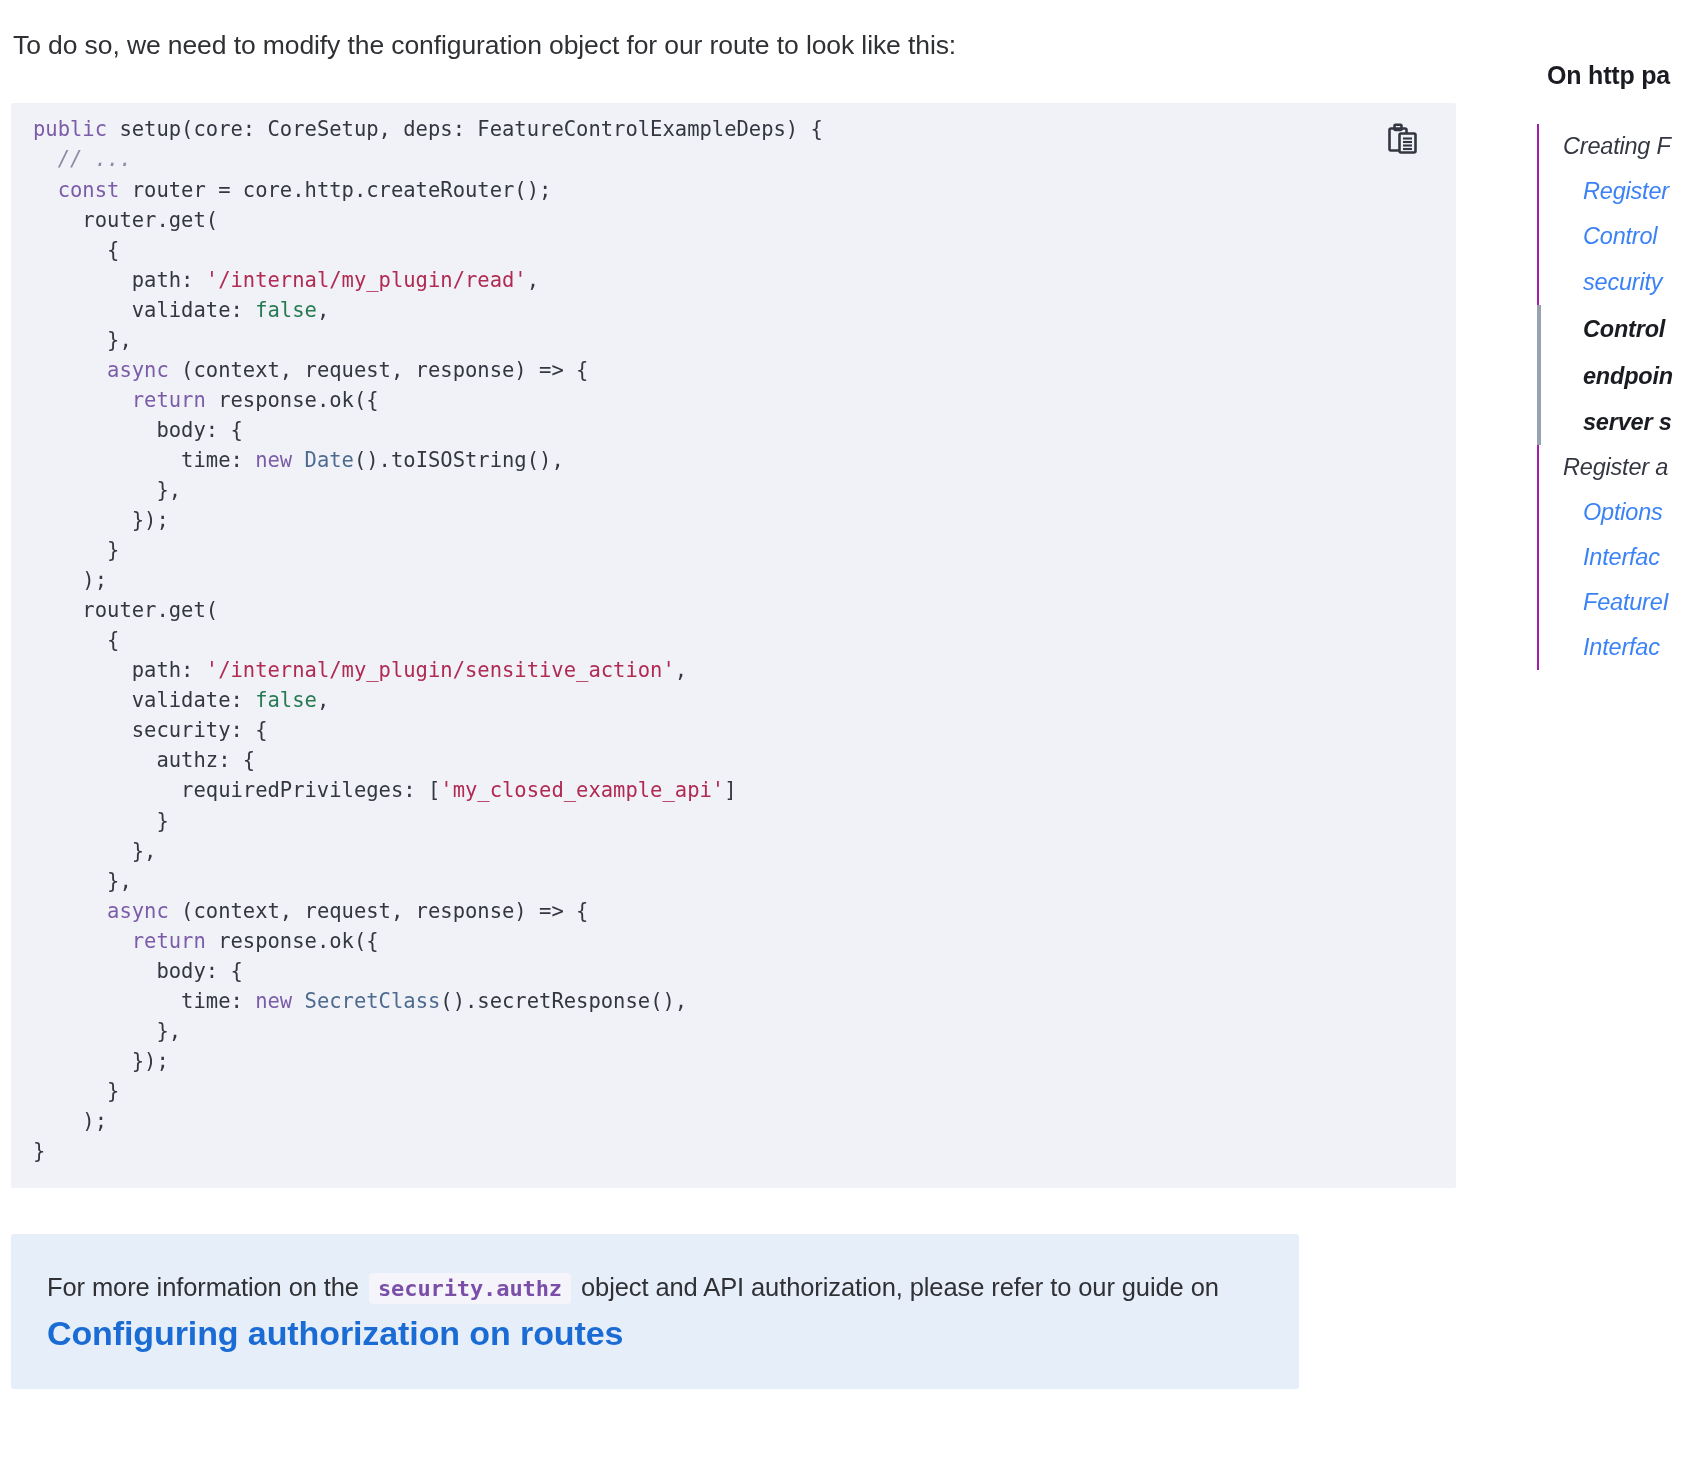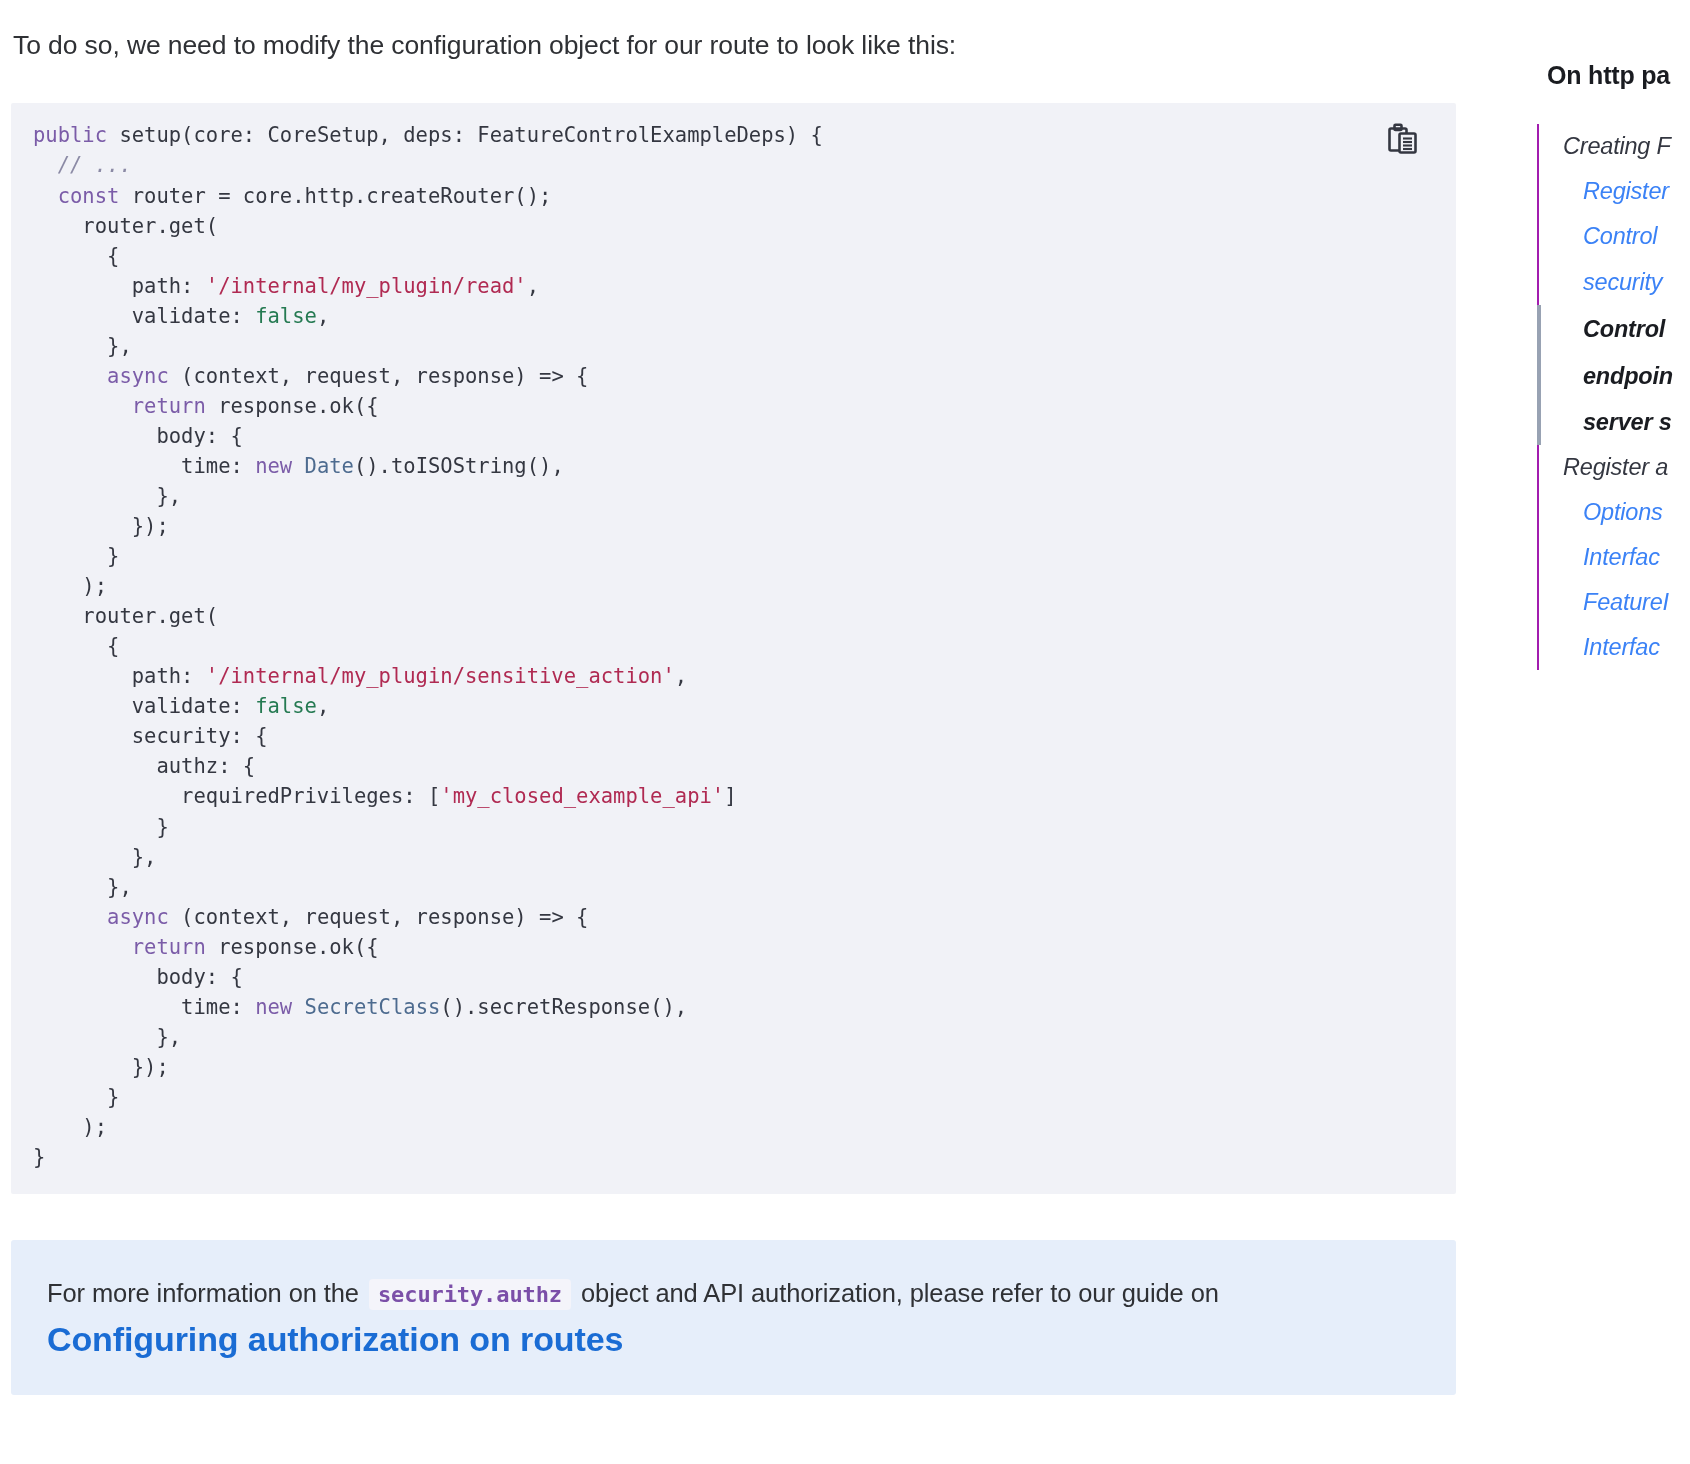--- a/index.html
+++ b/index.html
@@ -41,21 +41,21 @@
     letter-spacing: -0.1px;
   }
 
   
   .code-block {
     position: relative;
     margin-top: 39px;
     width: 1445px;
     background: #f1f2f7;
     border-radius: 2px;
-    padding: 17px 0 22px 0;
+    padding: 11px 0 22px 0;
   }
 
   .code-pre {
     margin: 0;
     padding: 0 70px 0 22px;
     font-family: "DejaVu Sans Mono", "Liberation Mono", monospace;
     font-size: 20.5px;
     line-height: 30.05px;
     color: #343741;
     white-space: pre;
@@ -81,21 +81,21 @@
     background: transparent;
     border: none;
     padding: 0;
     cursor: pointer;
   }
   .copy-btn svg { display: block; }
 
   
   .callout {
     margin-top: 46px;
-    width: 1445px;
+    width: 1288px;
     background: #e6eefa;
     border-radius: 3px;
     padding: 34px 36px 36px 36px;
   }
   .callout-text {
     margin: 0;
     font-size: 25.5px;
     line-height: 1.55;
     color: #2f3135;
     letter-spacing: -0.1px;

